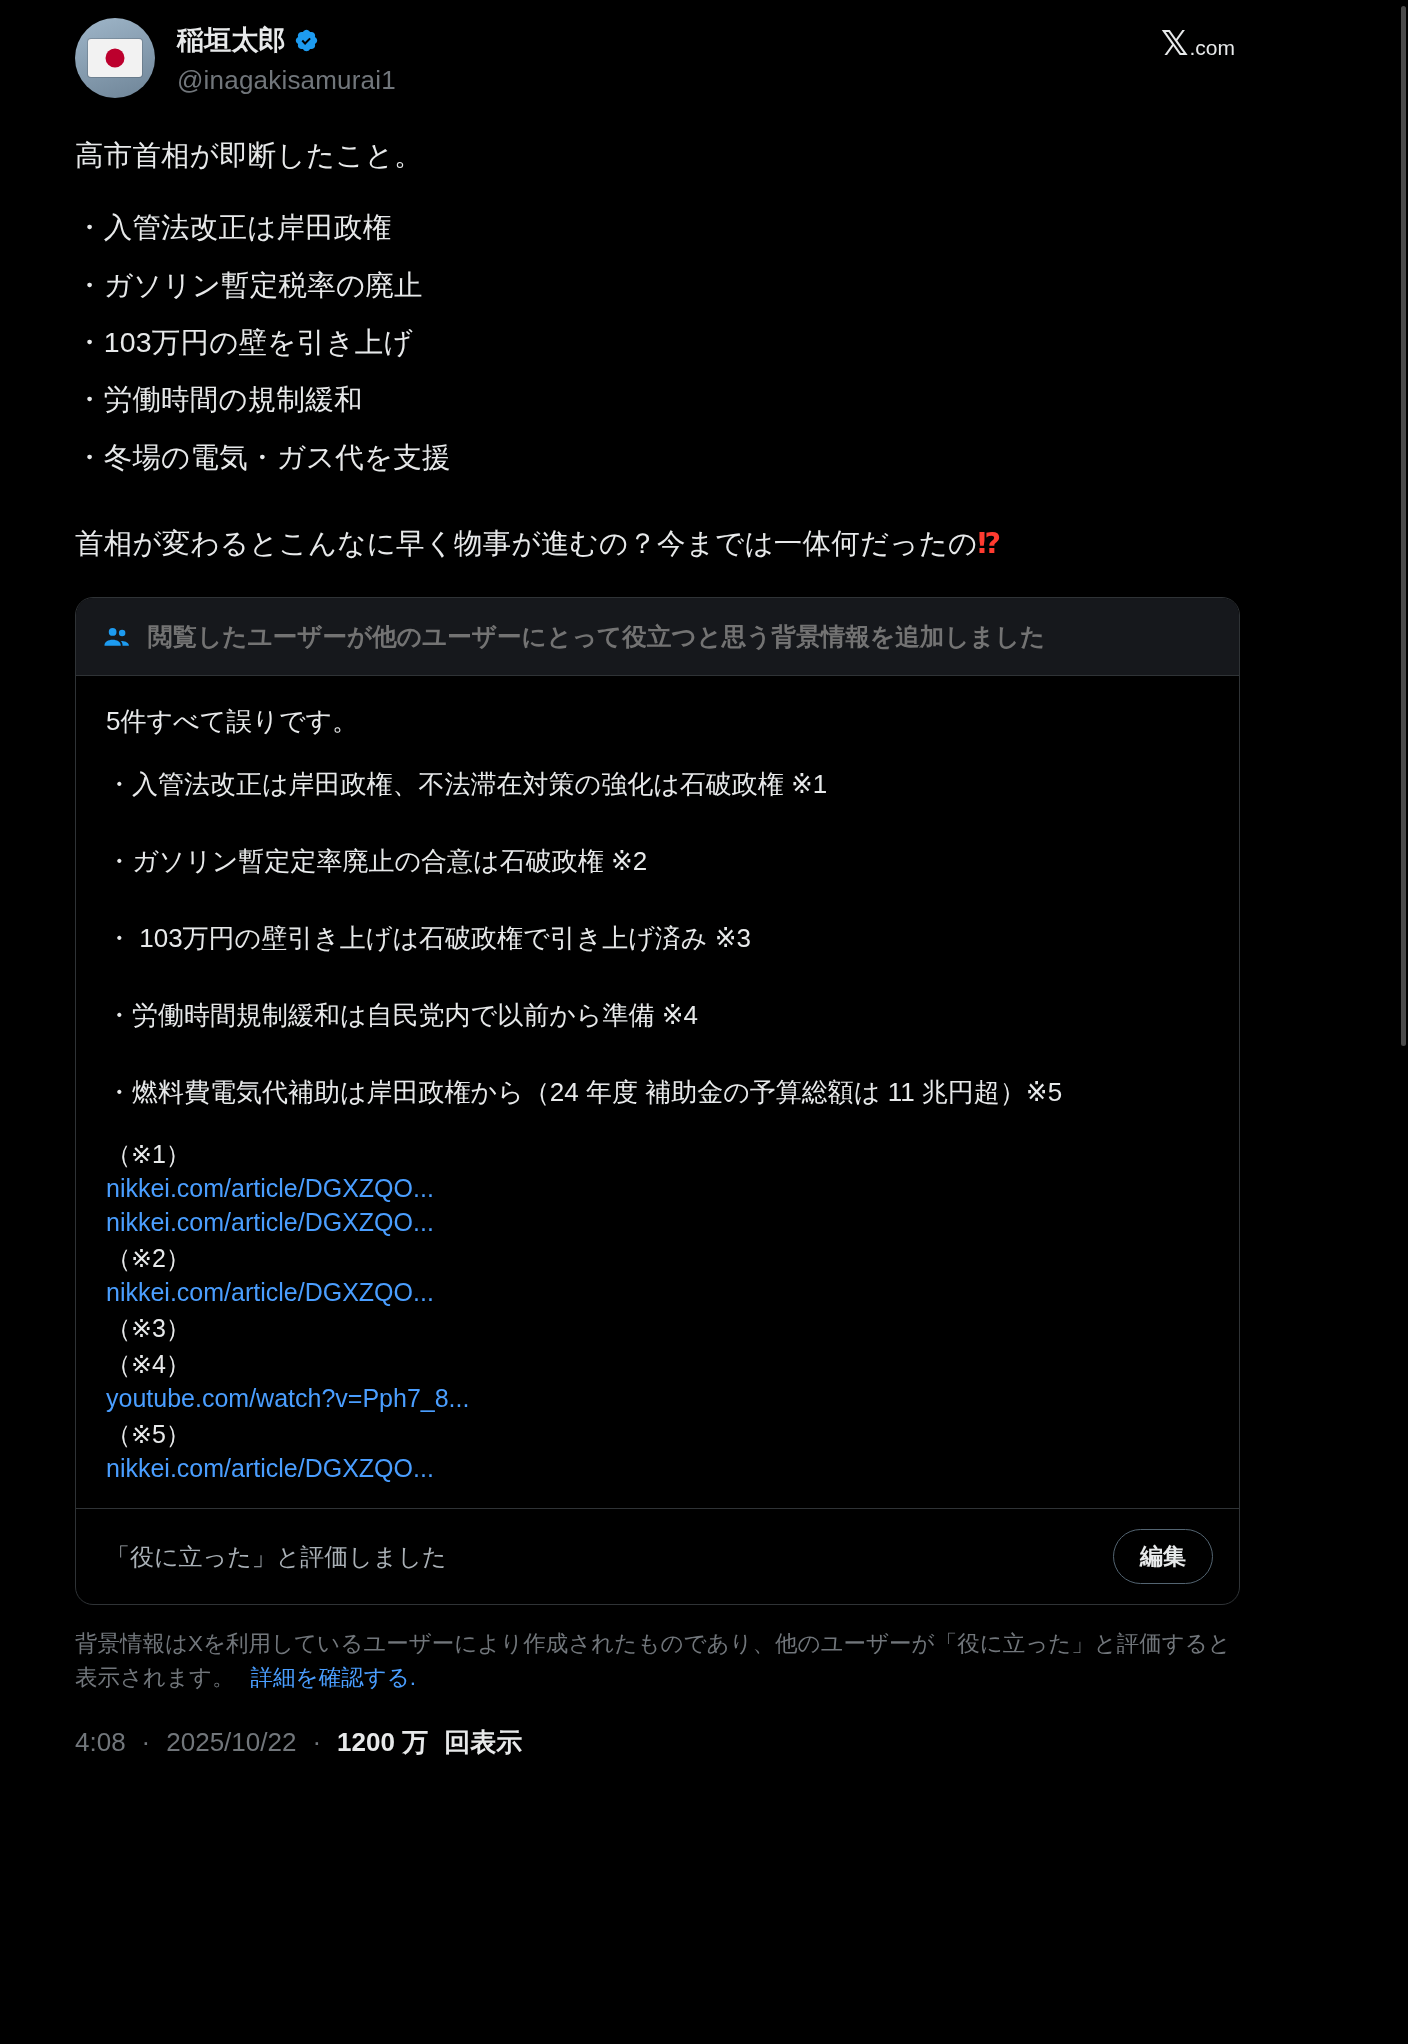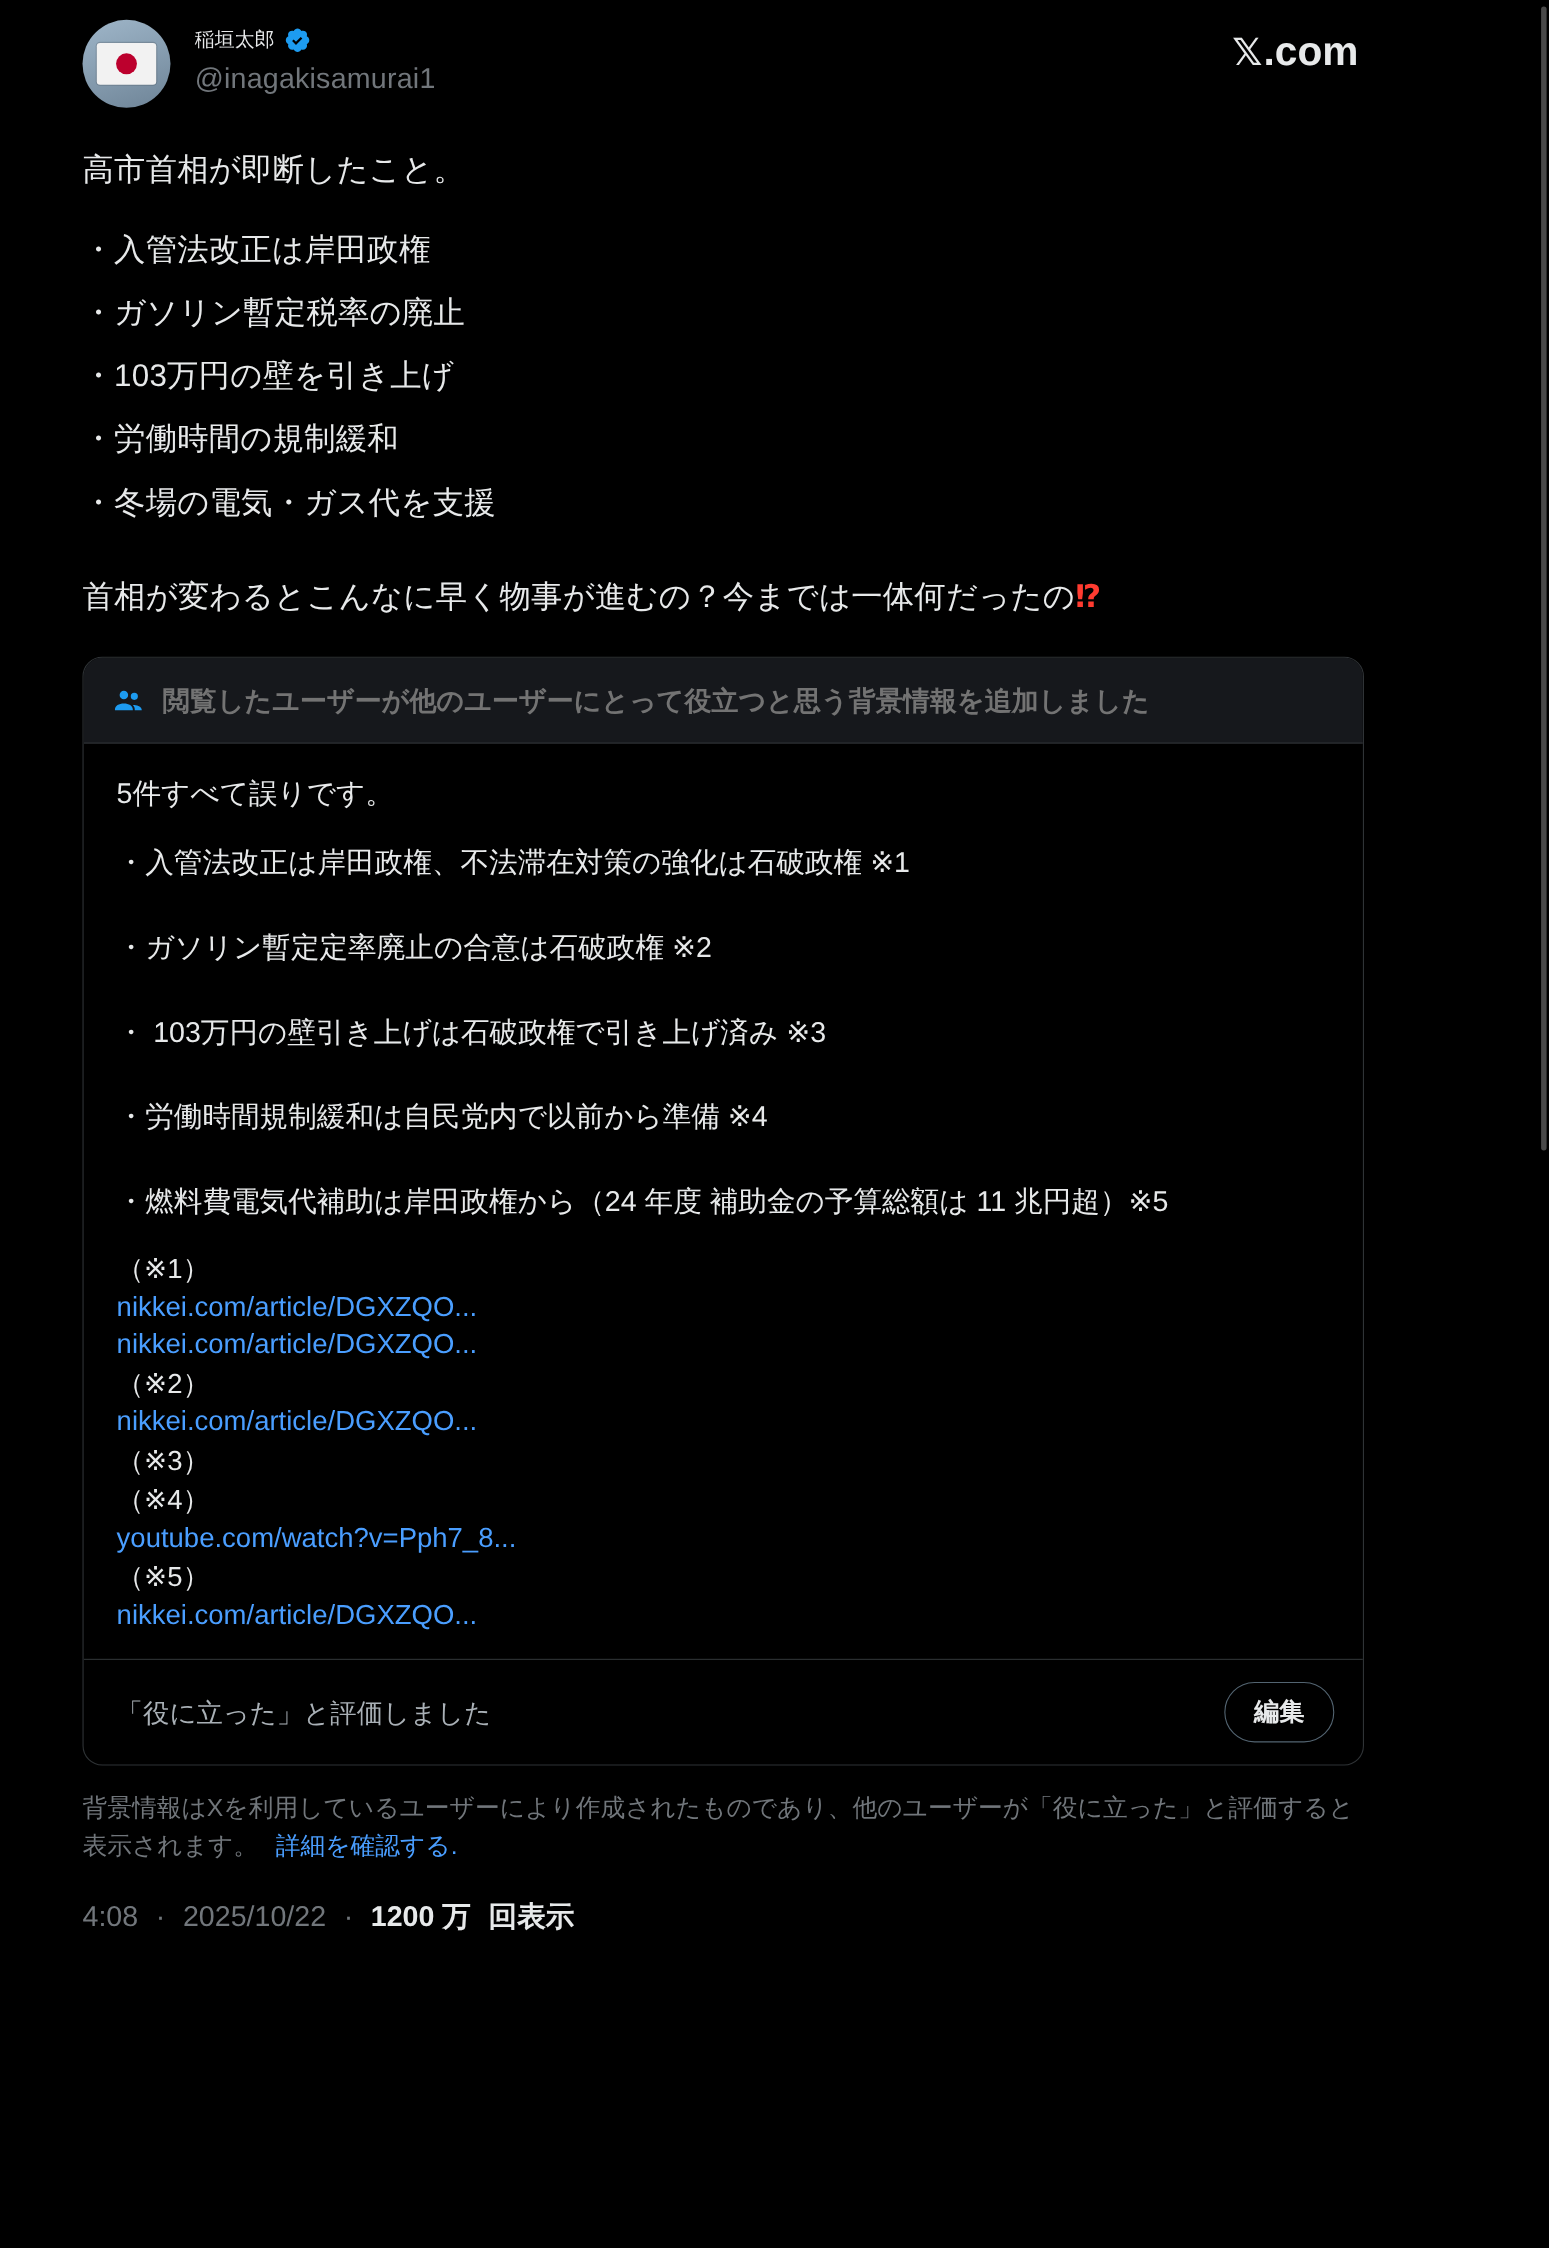--- a/index.html
+++ b/index.html
@@ -89,22 +89,22 @@
     margin-left: 22px;
     padding-top: 6px;
     line-height: 1.25;
   }
   .display-name-row {
     display: flex;
     align-items: center;
     gap: 8px;
   }
   .display-name {
-    font-size: 18px;
-    font-weight: 400;
+    font-size: 27px;
+    font-weight: 700;
     color: #e7e9ea;
     letter-spacing: 0.2px;
   }
   .verified {
     width: 25px;
     height: 25px;
     display: inline-block;
   }
   .handle {
     font-size: 26px;
@@ -123,22 +123,22 @@
     display: flex;
     align-items: baseline;
     gap: 1px;
   }
   .brand .x-glyph {
     font-size: 34px;
     font-weight: 800;
     line-height: 1;
   }
   .brand .dotcom {
-    font-size: 37px;
-    font-weight: 700;
+    font-size: 21px;
+    font-weight: 400;
   }
 
   
   .tweet-body {
     padding: 36px 60px 0 75px;
     font-size: 28.5px;
     line-height: 1.52;
     color: #e7e9ea;
     letter-spacing: 0.2px;
   }

